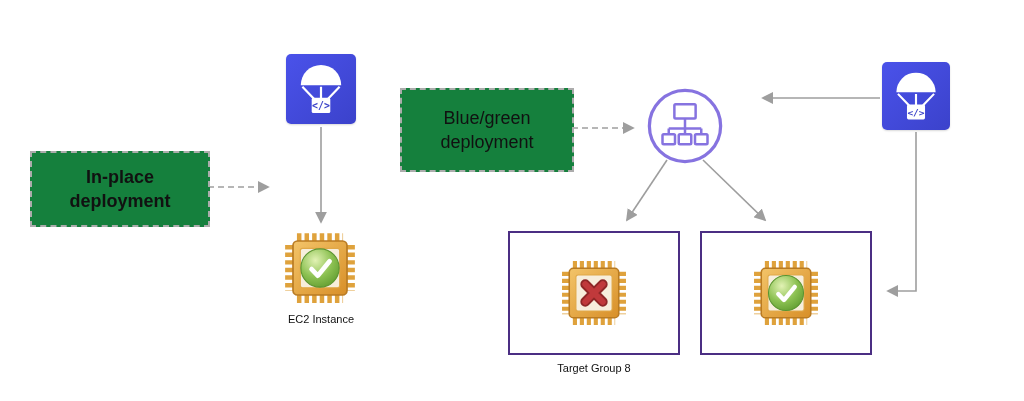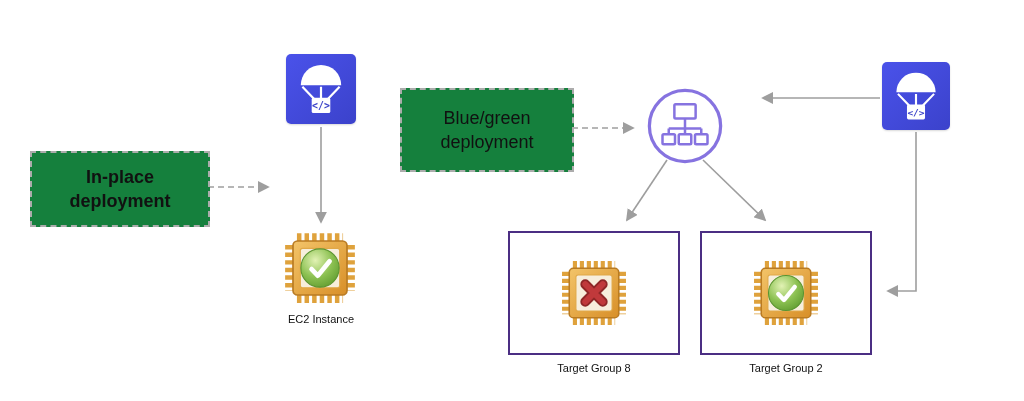--- a/index.html
+++ b/index.html
@@ -192,15 +192,14 @@
   </div>
   <div class="caption" id="tg1-label">Target Group 8</div>
 
   <div class="tg-box" id="tg2-box"></div>
   <div class="chip-icon" id="tg2-chip">
     <svg viewBox="0 0 64 64">
         <use href="#sym-chip"></use>
         <use href="#sym-check"></use>
       </svg>
   </div>
-  <div class="caption" id="tg2-label">Target Group 2</div>
 
 </div>
 
 </body></html>

